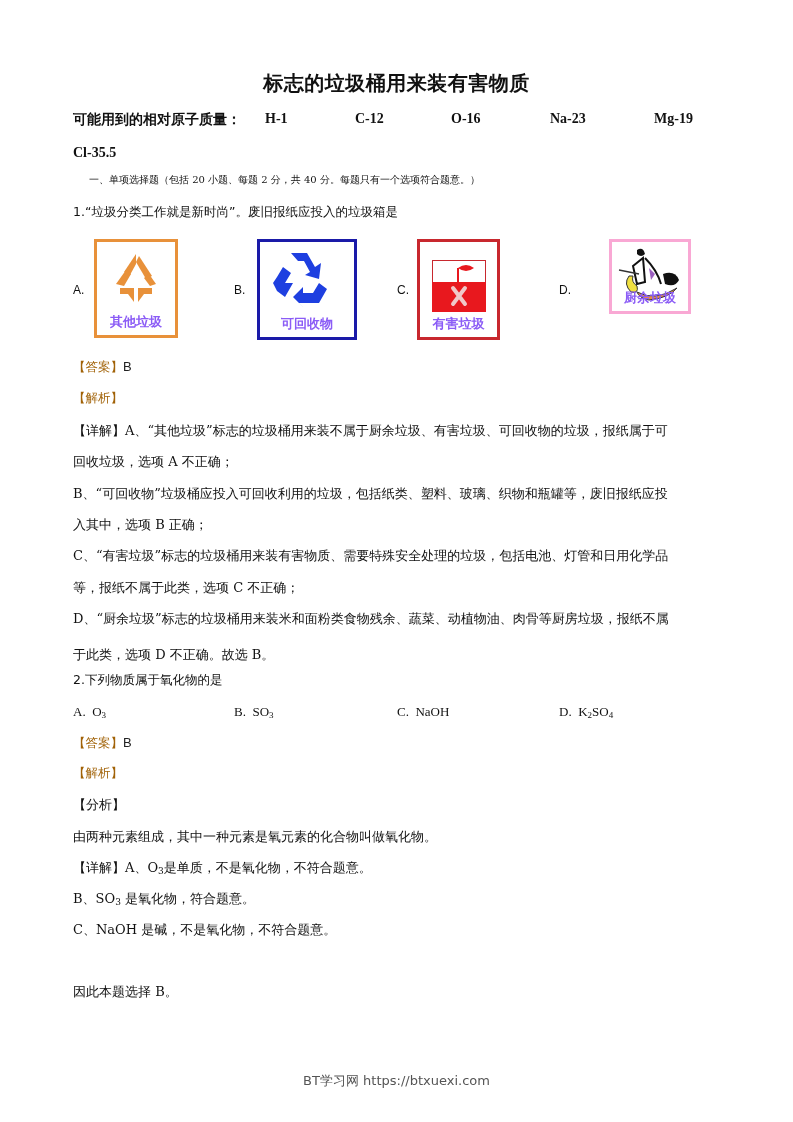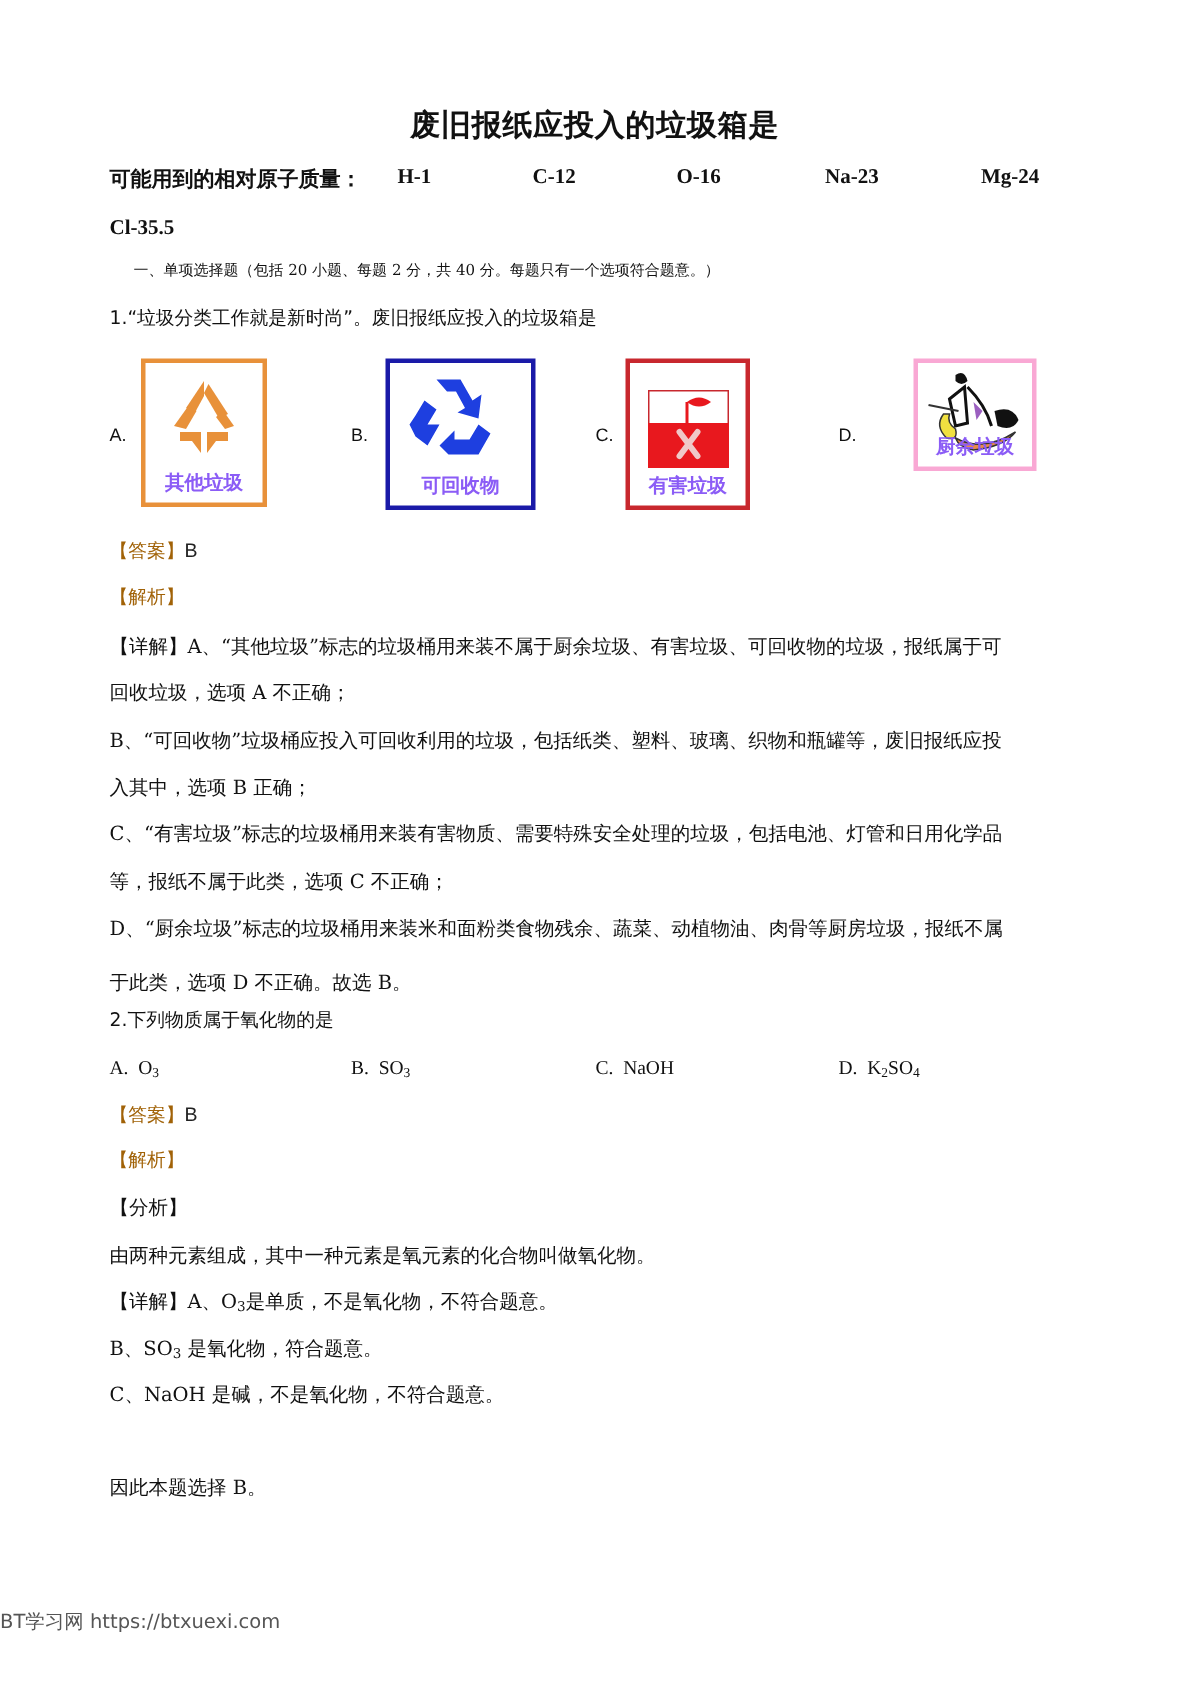--- a/index.html
+++ b/index.html
@@ -19,37 +19,37 @@
   .q-stem { font-family: "DejaVu Sans", sans-serif; font-size: 12.5px; }
   .tag { color: #a16207; font-family: "DejaVu Sans", sans-serif; font-size: 12.5px; }
   .tag-ans { color: #222; font-family: "Liberation Sans", sans-serif; }
   .opt-label { position: absolute; top: 283px; font-family: "Liberation Sans", sans-serif; font-size: 12px; }
   .bin { position: absolute; top: 239px; box-sizing: border-box; background: #fff; }
   .bin .bin-label { position: absolute; bottom: 4px; left: 0; width: 100%; text-align: center;
                     font-family: "DejaVu Sans", sans-serif; font-weight: bold; font-size: 13px; color: #8b5cf6; }
   .bin svg { position: absolute; }
   .opt2 { position: absolute; top: 704px; font-size: 13px; font-family: "Liberation Serif", serif; }
   sub { font-size: 9px; vertical-align: -2px; }
-  .footer { position: absolute; top: 1072px; left: 0; width: 793px; 
+  .footer { position: absolute; top: 1072px; left: 0; width: 793px; text-align: center;
             font-family: "DejaVu Sans", sans-serif; font-size: 13px; color: #555; }
 </style>
 </head>
 <body>
 
 <div class="page">
 
-  <div class="title">废旧报纸应投入的垃圾箱是</div>
+  <div class="title">标志的垃圾桶用来装有害物质</div>
 
   <div class="mass-row">
     <span style="left:0">可能用到的相对原子质量：</span>
     <span style="left:192px">H-1</span>
     <span style="left:282px">C-12</span>
     <span style="left:378px">O-16</span>
     <span style="left:477px">Na-23</span>
-    <span style="left:581px">Mg-24</span>
+    <span style="left:581px">Mg-19</span>
   </div>
   <div class="cl-row">Cl-35.5</div>
 
   <div class="section">一、单项选择题（包括 20 小题、每题 2 分，共 40 分。每题只有一个选项符合题意。）</div>
 
   <div class="line q-stem" style="top:204px">
     <span>1.</span><span>“垃圾分类工作就是新时尚”。废旧报纸应投入的垃圾箱是</span>
   </div>
 
   <span class="opt-label" style="left:73px">A.</span>

